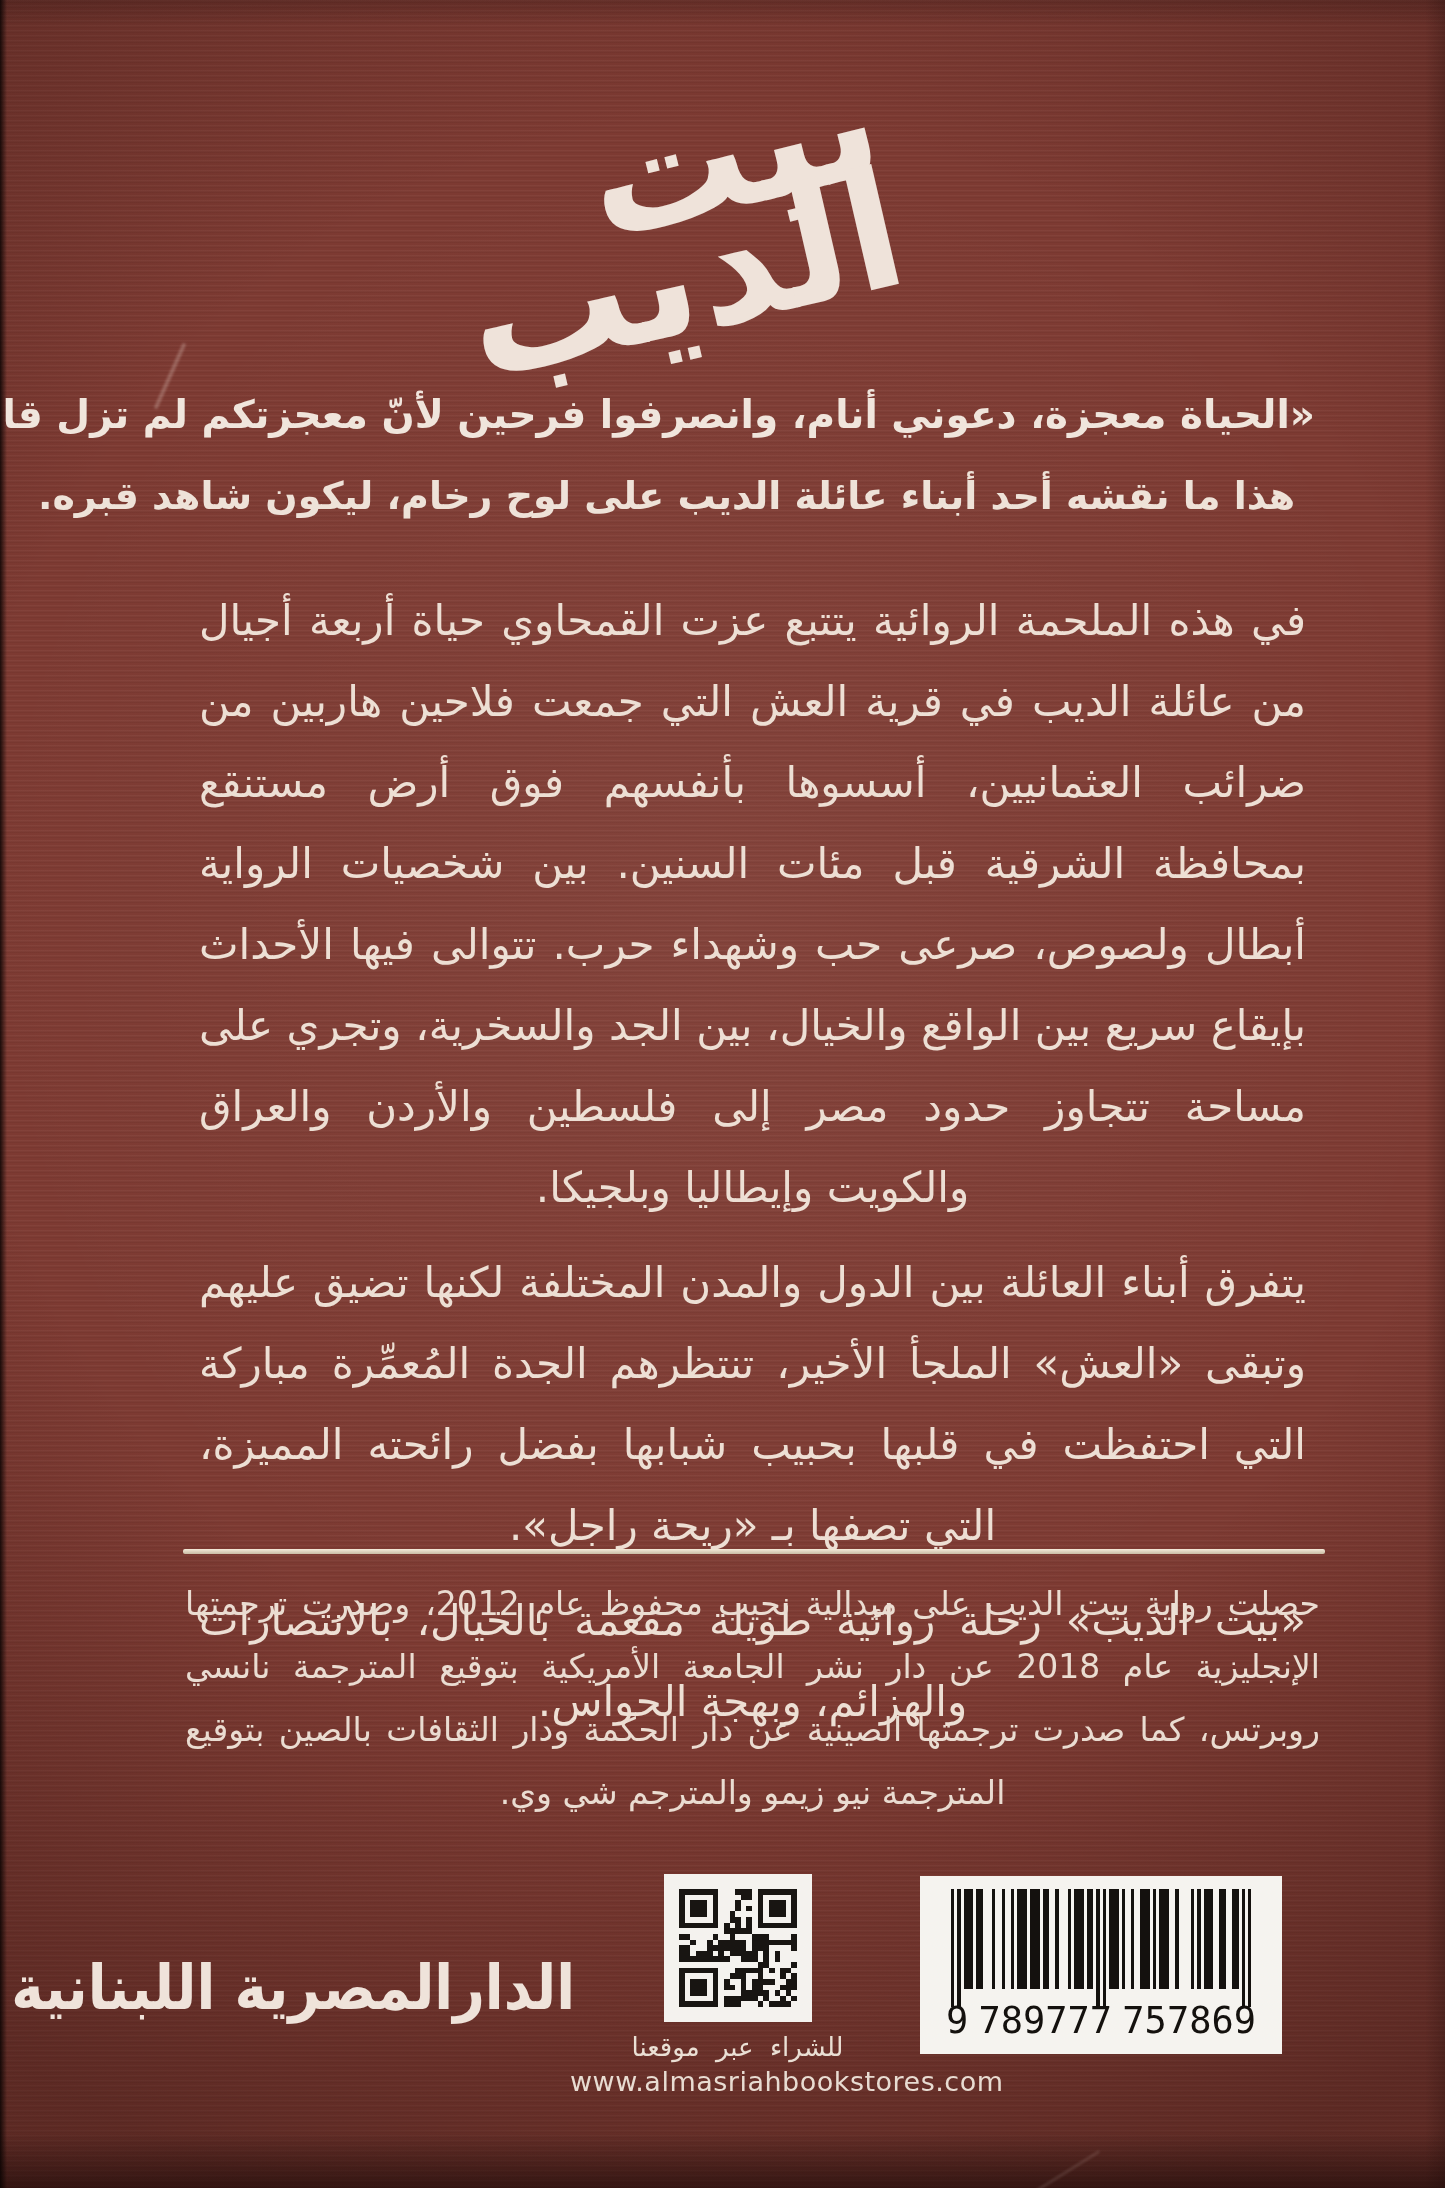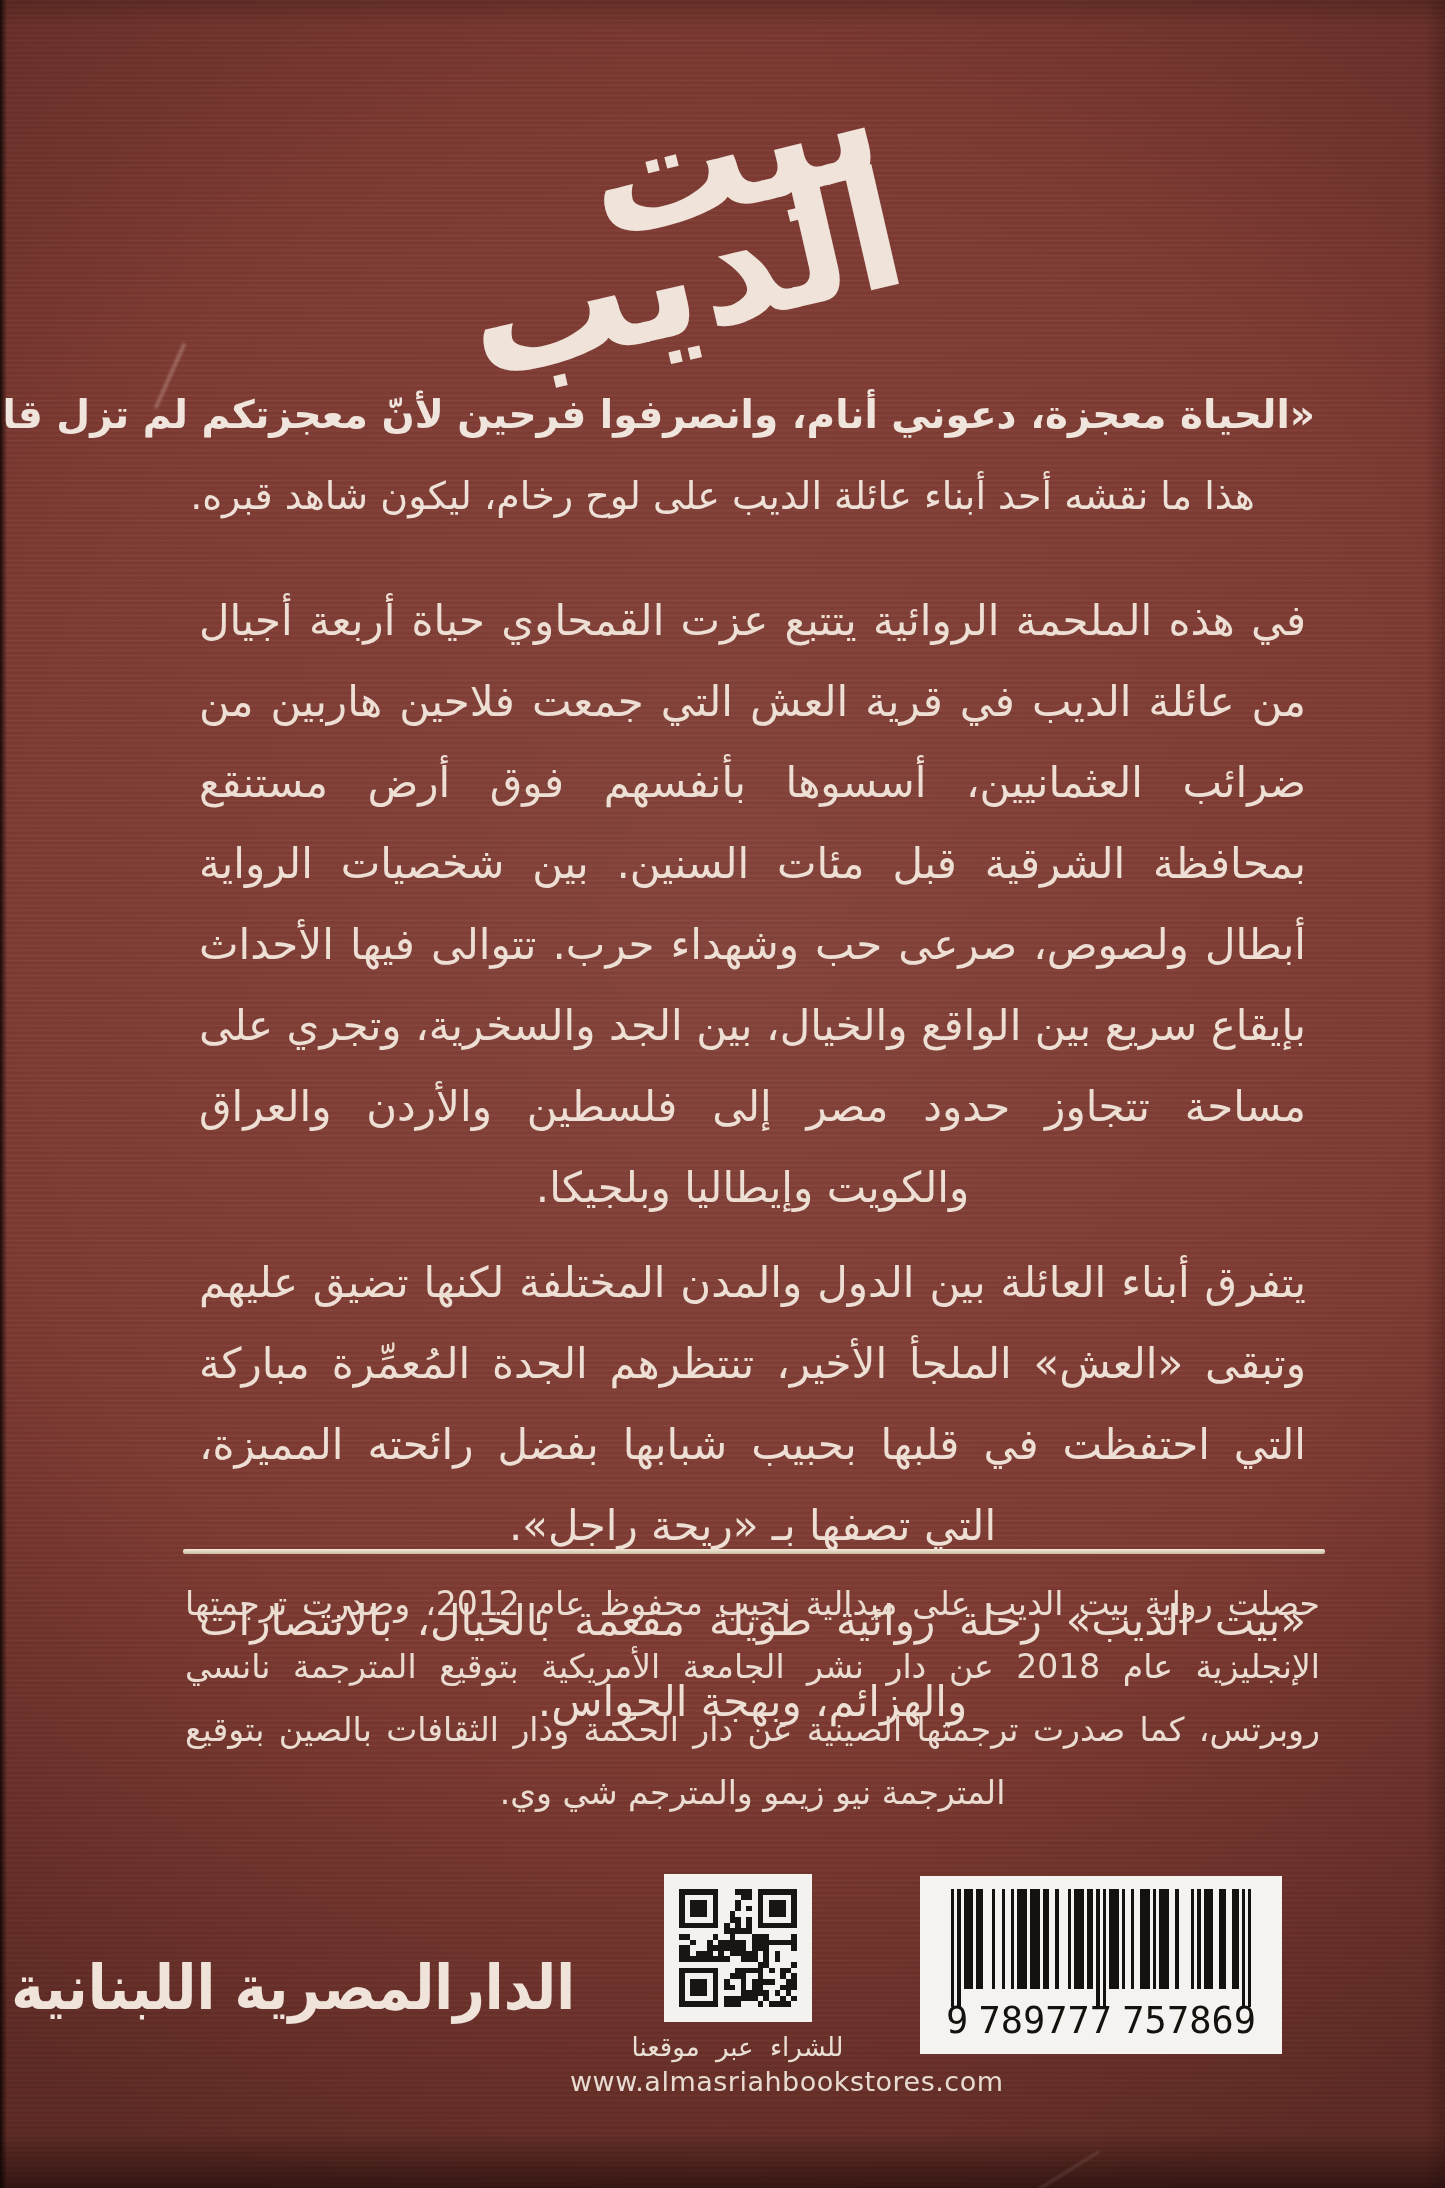--- a/index.html
+++ b/index.html
@@ -18,21 +18,21 @@
   }
   .rtl{direction:rtl; unicode-bidi:embed;}
   
   .title-word{position:absolute; font-weight:bold; color:#efe3da; white-space:nowrap;}
   .title-w1{top:58px; right:565px; font-size:160px; transform:rotate(-14deg);}
   .title-w2{top:182px; right:540px; font-size:162px; transform:rotate(-13deg);}
   
   .epigraph-quote{position:absolute; top:392px; left:130px; width:1185px; text-align:center;
     font-size:39px; font-weight:bold; white-space:nowrap; color:#f0e5dc;}
   .epigraph-attr{position:absolute; top:474px; left:150px; width:1145px; text-align:center;
-    font-size:38px; font-weight:normal; white-space:nowrap; color:#eee2d8;}
+    font-size:38px; font-weight:bold; white-space:nowrap; color:#eee2d8;}
   
   .synopsis{position:absolute; top:566px; left:185px; width:1135px;
     font-size:42px; line-height:81px; text-align:justify; color:#eddfd4;}
   .synopsis p{margin:14px; text-align:justify; text-align-last:center;}
   
   .divider{position:absolute; top:1549px; left:183px; width:1142px; height:5px;
     background:linear-gradient(180deg,#f4ead9,#c9bba4); border-radius:2px;}
   
   .awards{position:absolute; top:1572px; left:185px; width:1135px; margin:0;
     font-size:33px; line-height:63px; text-align:justify; text-align-last:center; color:#eadcd1;}

